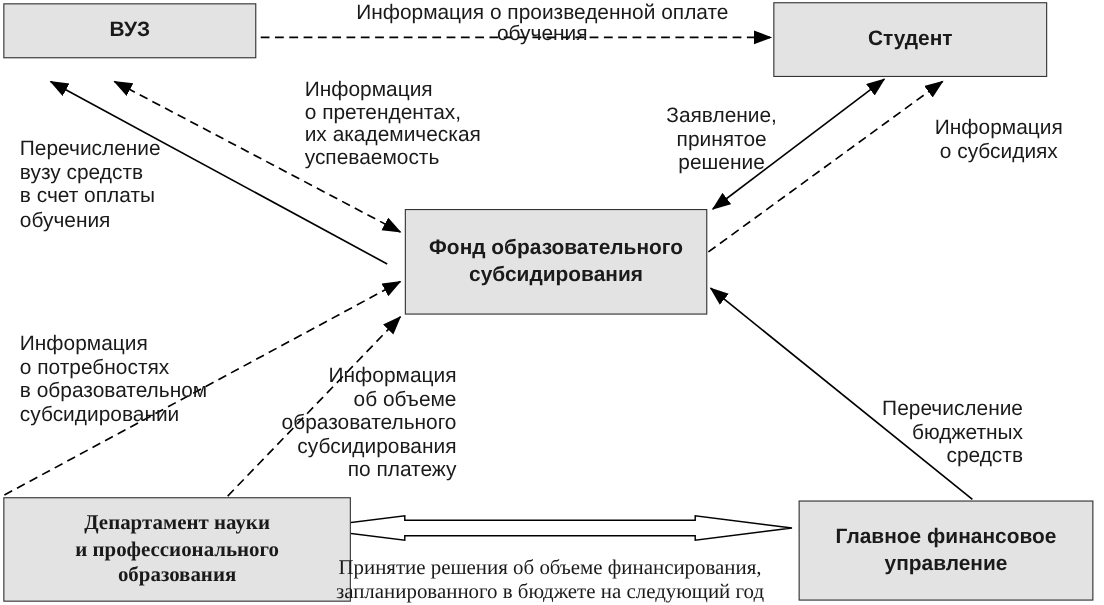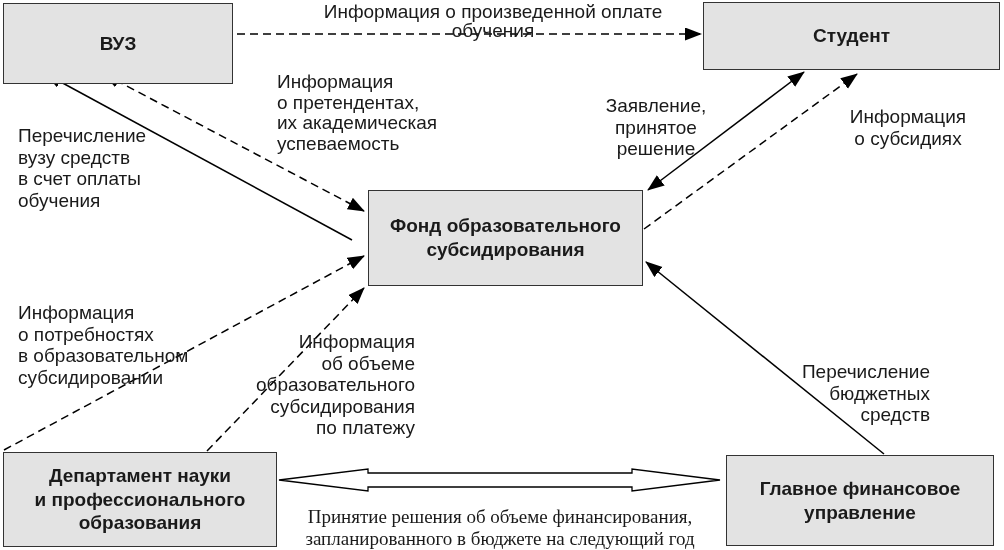--- a/index.html
+++ b/index.html
@@ -50,34 +50,34 @@
 
     <line class="ln" x1="804" y1="72" x2="648" y2="190" marker-start="url(#ah)" marker-end="url(#ah)"></line>
 
     <line class="ln dash" x1="644" y1="229" x2="857" y2="74" marker-end="url(#ah)"></line>
 
     <line class="ln" x1="884" y1="454" x2="646" y2="262" marker-end="url(#ah)"></line>
 
     <polygon class="blockarrow" points="279,480 368,469 368,473 632,473 632,469 720,480 632,491 632,487 368,487 368,491"></polygon>
   </svg>
 
-  <div class="box" style="left:3px;top:3px;width:230px;height:81px;">
+  <div class="box" style="left:3px;top:3px;width:230px;height:50px;">
     <span>ВУЗ</span>
   </div>
 
-  <div class="box" style="left:703px;top:2px;width:297px;height:68px;">
+  <div class="box" style="left:703px;top:2px;width:249px;height:68px;">
     <span>Студент</span>
   </div>
 
   <div class="box" style="left:368px;top:190px;width:275px;height:96px;">
     <span>Фонд образовательного
 субсидирования</span>
   </div>
 
-  <div class="box" style="left:3px;top:452px;width:274px;height:95px;">
+  <div class="box" style="left:3px;top:452px;width:316px;height:95px;font-family:Liberation Serif, serif;">
     <span>Департамент науки
 и профессионального
 образования</span>
   </div>
 
   <div class="box" style="left:726px;top:455px;width:268px;height:91px;">
     <span>Главное финансовое
 управление</span>
   </div>
 

